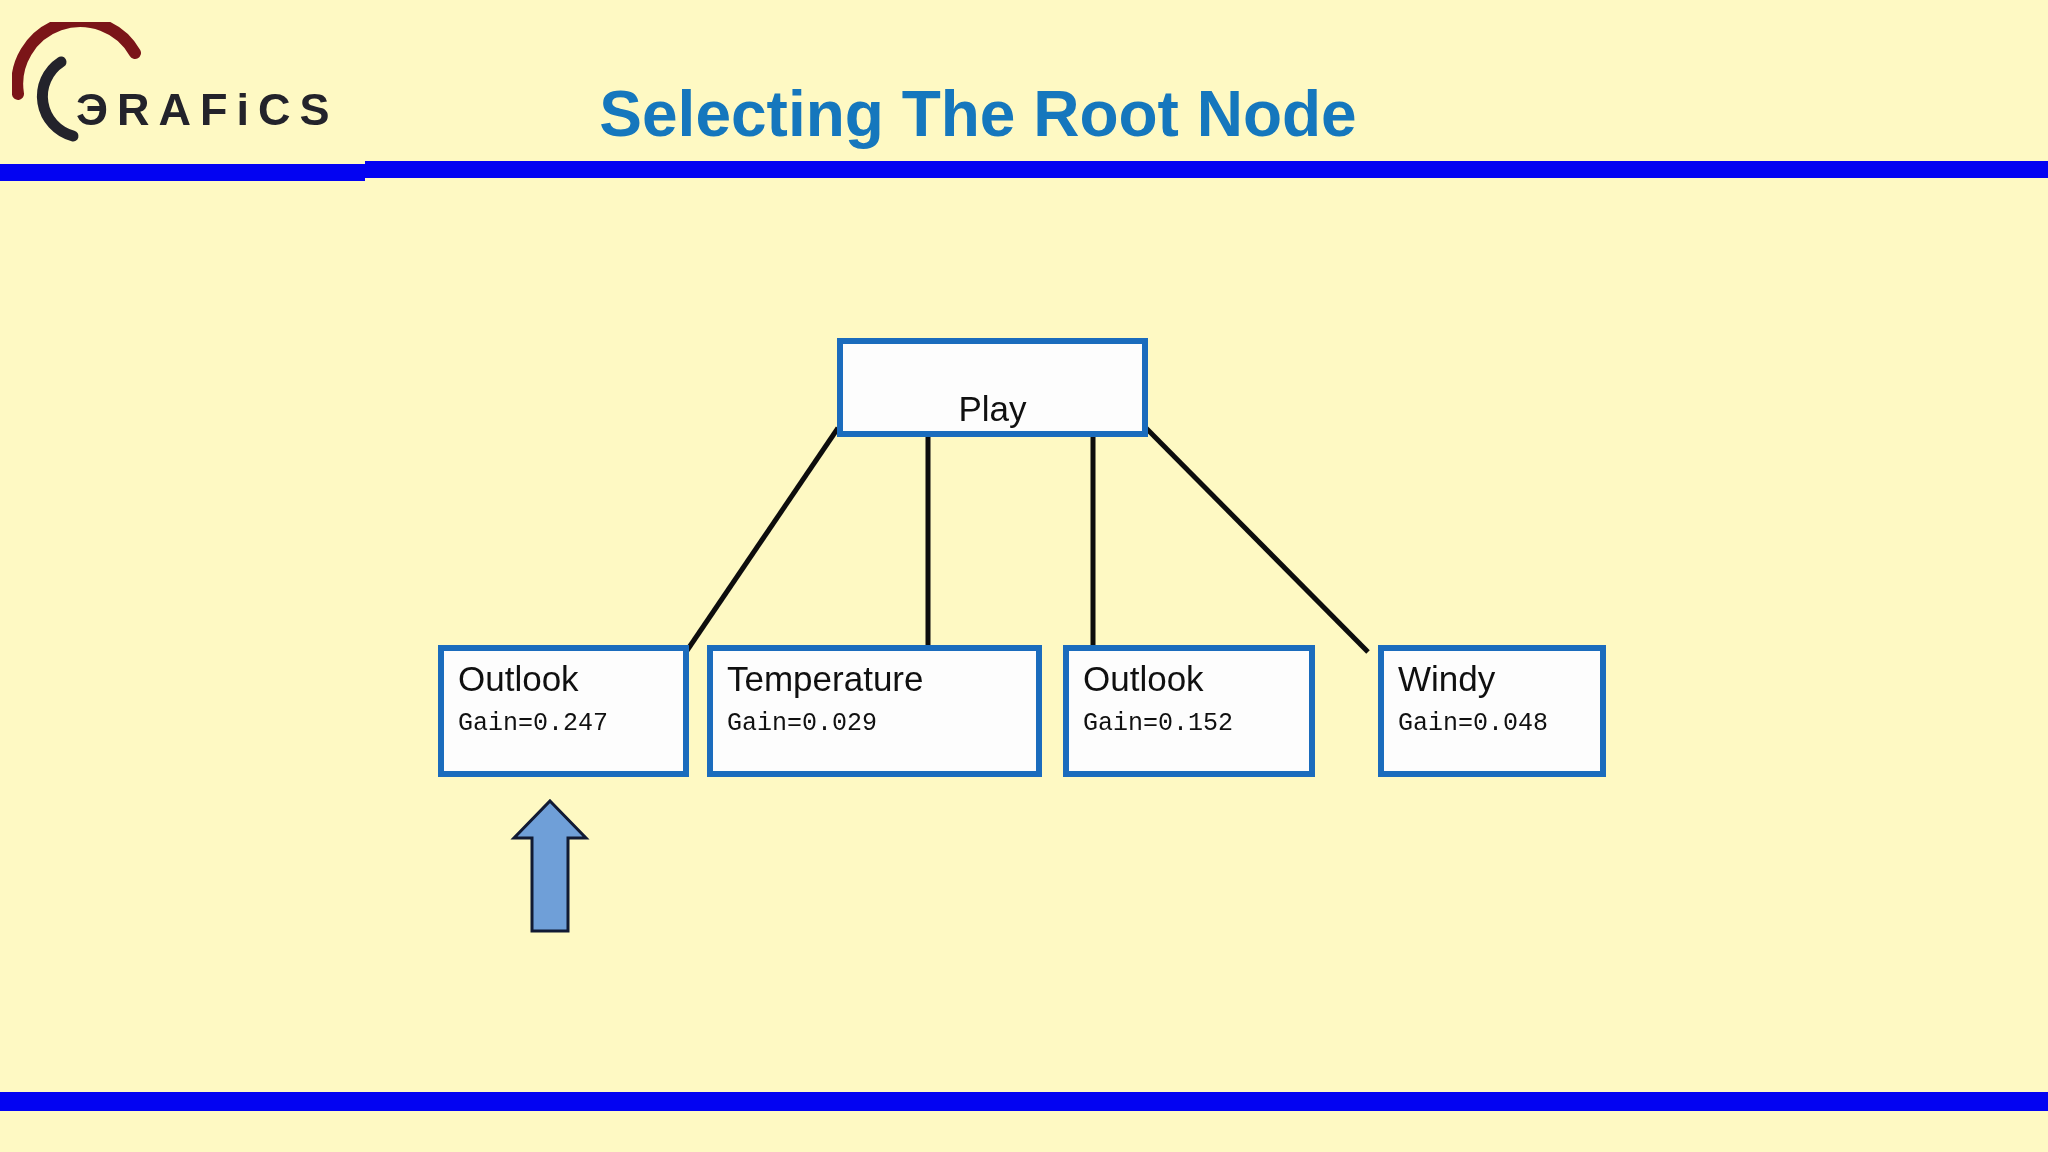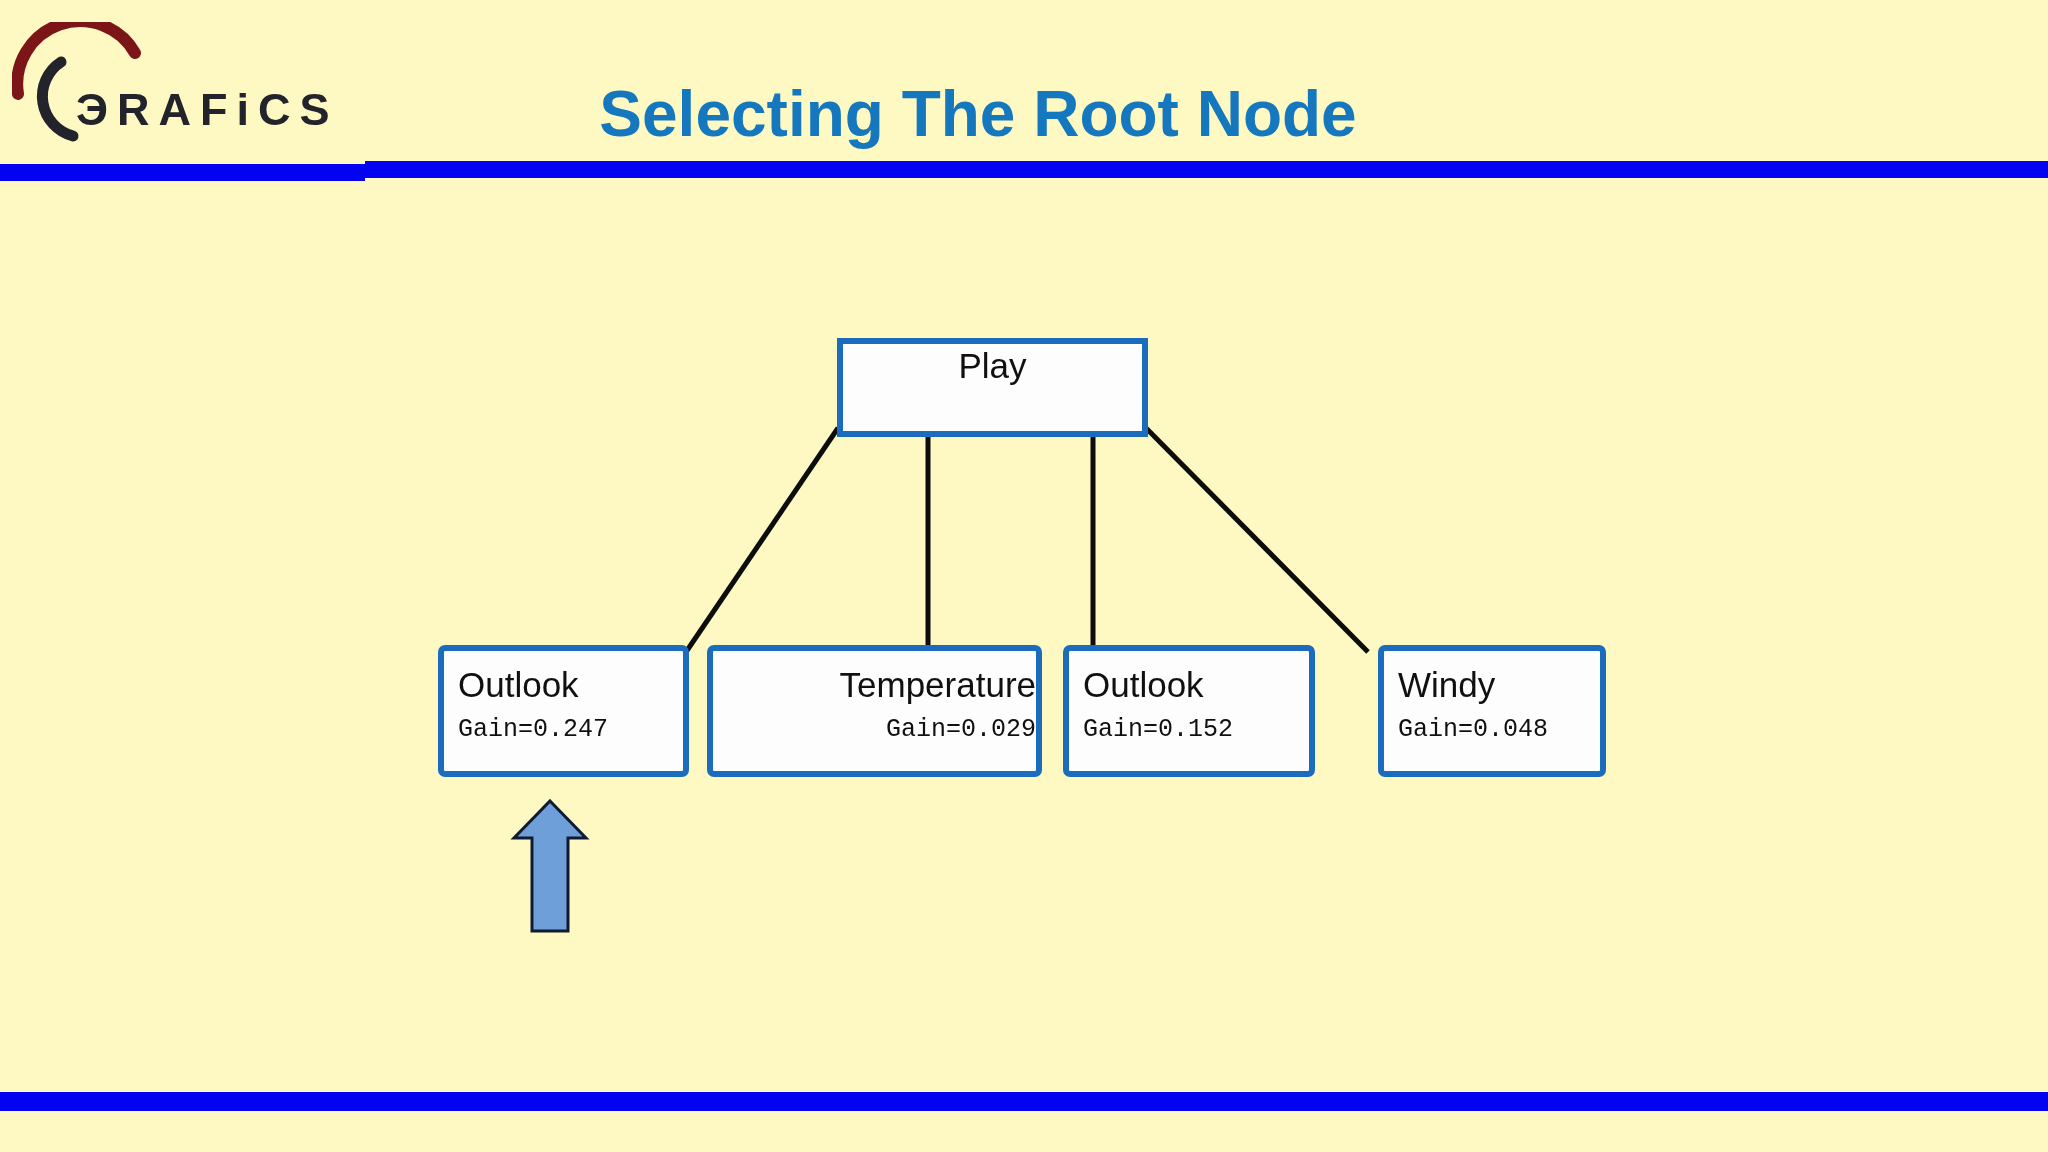--- a/index.html
+++ b/index.html
@@ -75,27 +75,27 @@
     position: absolute;
     box-sizing: border-box;
     border: 6px solid var(--node_border, #1b6cbd);
     background: #fdfdfd;
     color: #101010;
   }
   .node-root {
     left: 837px; top: 338px;
     width: 311px; height: 99px;
     display: flex;
-    align-items: flex-start;
+    align-items: flex-end;
     justify-content: center;
     font-size: 37px;
   }
-  .node-child { top: 645px; height: 132px; padding: 12px 0 0 14px; border-radius: 7px; }
+  .node-child { top: 645px; height: 132px; padding: 6px 0 0 14px; }
   .node-outlook     { left: 438px;  width: 251px; }
-  .node-temperature { left: 707px;  width: 335px; text-align: right; }
+  .node-temperature { left: 707px;  width: 335px; }
   .node-humidity    { left: 1063px; width: 252px; }
   .node-windy       { left: 1378px; width: 228px; }
   .node-label {
     display: block;
     font-size: 35px;
     line-height: 44px;
   }
   .node-gain {
     display: block;
     font-family: Liberation Mono, monospace;

